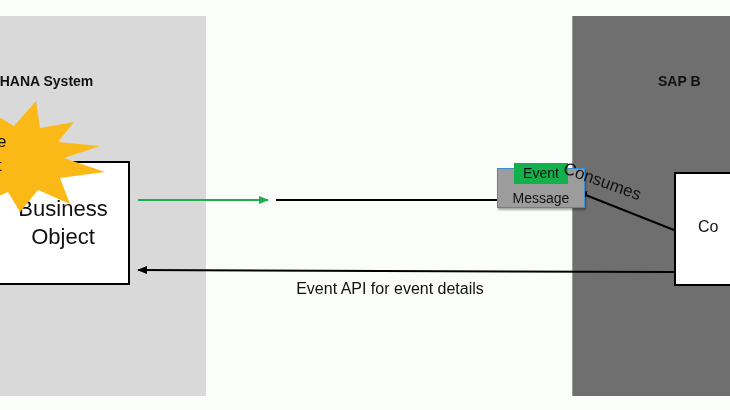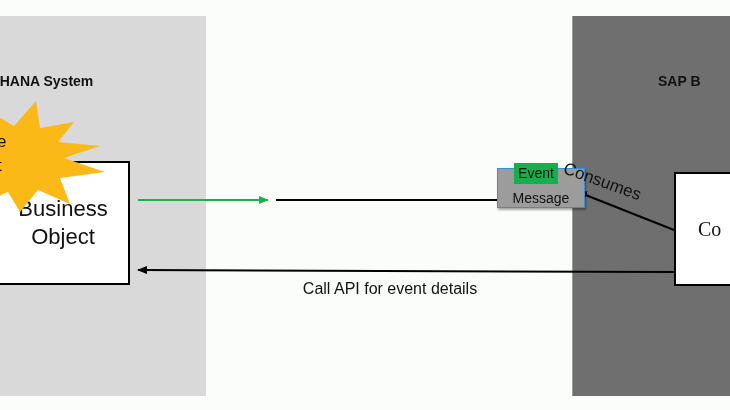--- a/index.html
+++ b/index.html
@@ -12,25 +12,25 @@
   #left-panel { left: 0; top: 16px; width: 206px; height: 380px; background: #d9d9d9; }
   #right-panel { left: 572px; top: 16px; width: 158px; height: 380px; background: #6f6f6f; border-left: 1px solid #9a9a9a; box-sizing: border-box; }
   .sys-title { position: absolute; font-weight: bold; font-size: 14px; color: #111; white-space: nowrap; }
   #left-title { left: -12px; top: 73px; }
   #right-title { left: 658px; top: 73px; }
   svg.overlay { position: absolute; left: 0; top: 0; width: 730px; height: 410px; }
   .box { position: absolute; background: #ffffff; border: 2px solid #000; box-sizing: border-box; }
   #bo-box { left: -4px; top: 161px; width: 134px; height: 124px; }
   #bo-text { position: absolute; left: 0; right: 0; top: 32px; text-align: center; font-size: 22px; line-height: 28px; color: #111; }
   #consumer-box { left: 674px; top: 172px; width: 70px; height: 114px; }
-  #consumer-text { position: absolute; left: 22px; top: 44px; font-size: 20px; color: #111; white-space: nowrap; font-family: Liberation Serif, serif; }
+  #consumer-text { position: absolute; left: 22px; top: 44px; font-size: 16px; color: #111; white-space: nowrap; }
   #burst-text { position: absolute; left: -22px; top: 130px; font-size: 17px; line-height: 24px; color: #111; white-space: nowrap; }
   #msg-box { position: absolute; left: 497px; top: 168px; width: 88px; height: 40px; background: #9c9c9c; border: 1.5px solid #3a8fd6; box-sizing: border-box; box-shadow: 1px 2px 2px rgba(0,0,0,0.35); }
   #msg-text { position: absolute; left: 0; right: 0; bottom: 1px; text-align: center; font-size: 14px; color: #111; }
-  #event-tag { position: absolute; left: 514px; top: 163px; width: 44px; height: 21px; background: #1db954; background: #14b04c; font-size: 14px; line-height: 21px; text-align: center; color: #111; }
+  #event-tag { position: absolute; left: 514px; top: 163px; width: 54px; height: 21px; background: #1db954; background: #14b04c; font-size: 14px; line-height: 21px; text-align: center; color: #111; }
   #consumes-label { position: absolute; left: 564px; top: 158px; font-size: 17px; color: #111; transform: rotate(20deg); transform-origin: 0 50%; white-space: nowrap; }
   #call-api-label { position: absolute; left: 290px; top: 278px; width: 200px; text-align: center; font-size: 16px; line-height: 22px; color: #111; }
 </style>
 </head>
 <body>
 
 <div class="panel" id="left-panel"></div>
 <div class="panel" id="right-panel"></div>
 
 <div class="sys-title" id="left-title">/4HANA System</div>
@@ -65,13 +65,13 @@
   <div id="msg-text">Message</div>
 </div>
 <div id="event-tag">Event</div>
 
 <div id="consumes-label">Consumes</div>
 
 <div class="box" id="consumer-box">
   <div id="consumer-text">Co</div>
 </div>
 
-<div id="call-api-label">Call API for event details</div>
+<div id="call-api-label">Event API for event details</div>
 
 </body></html>

